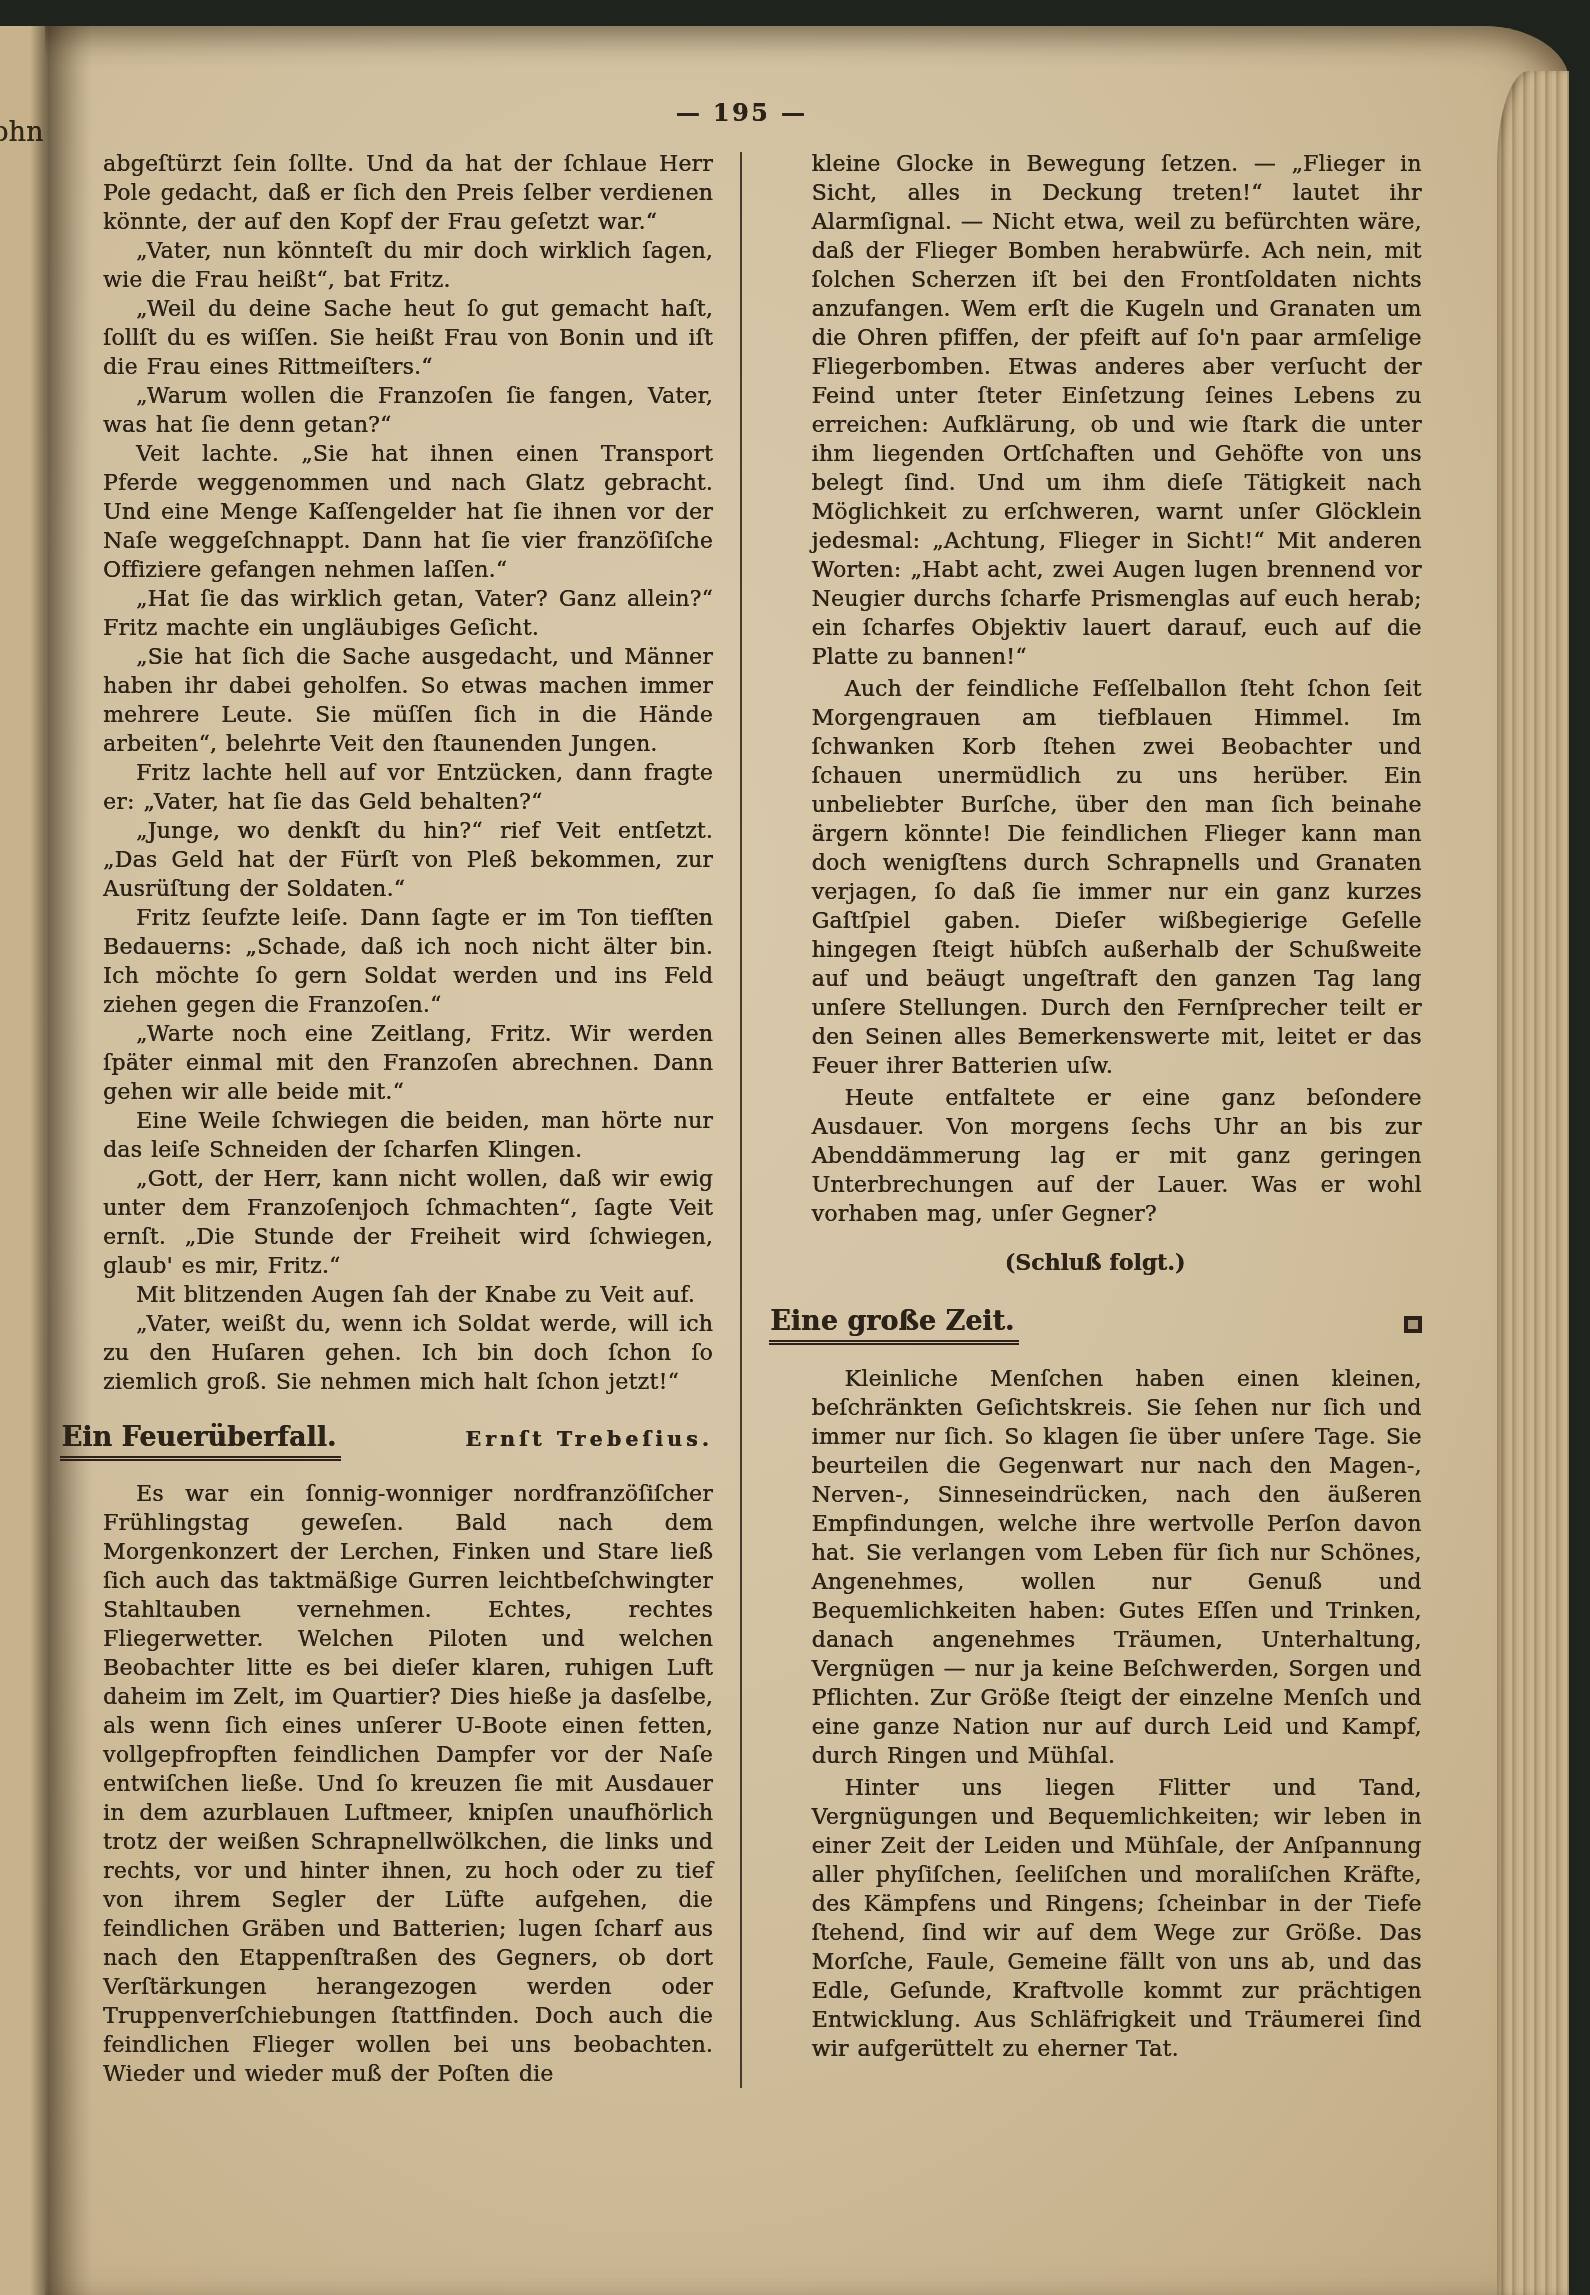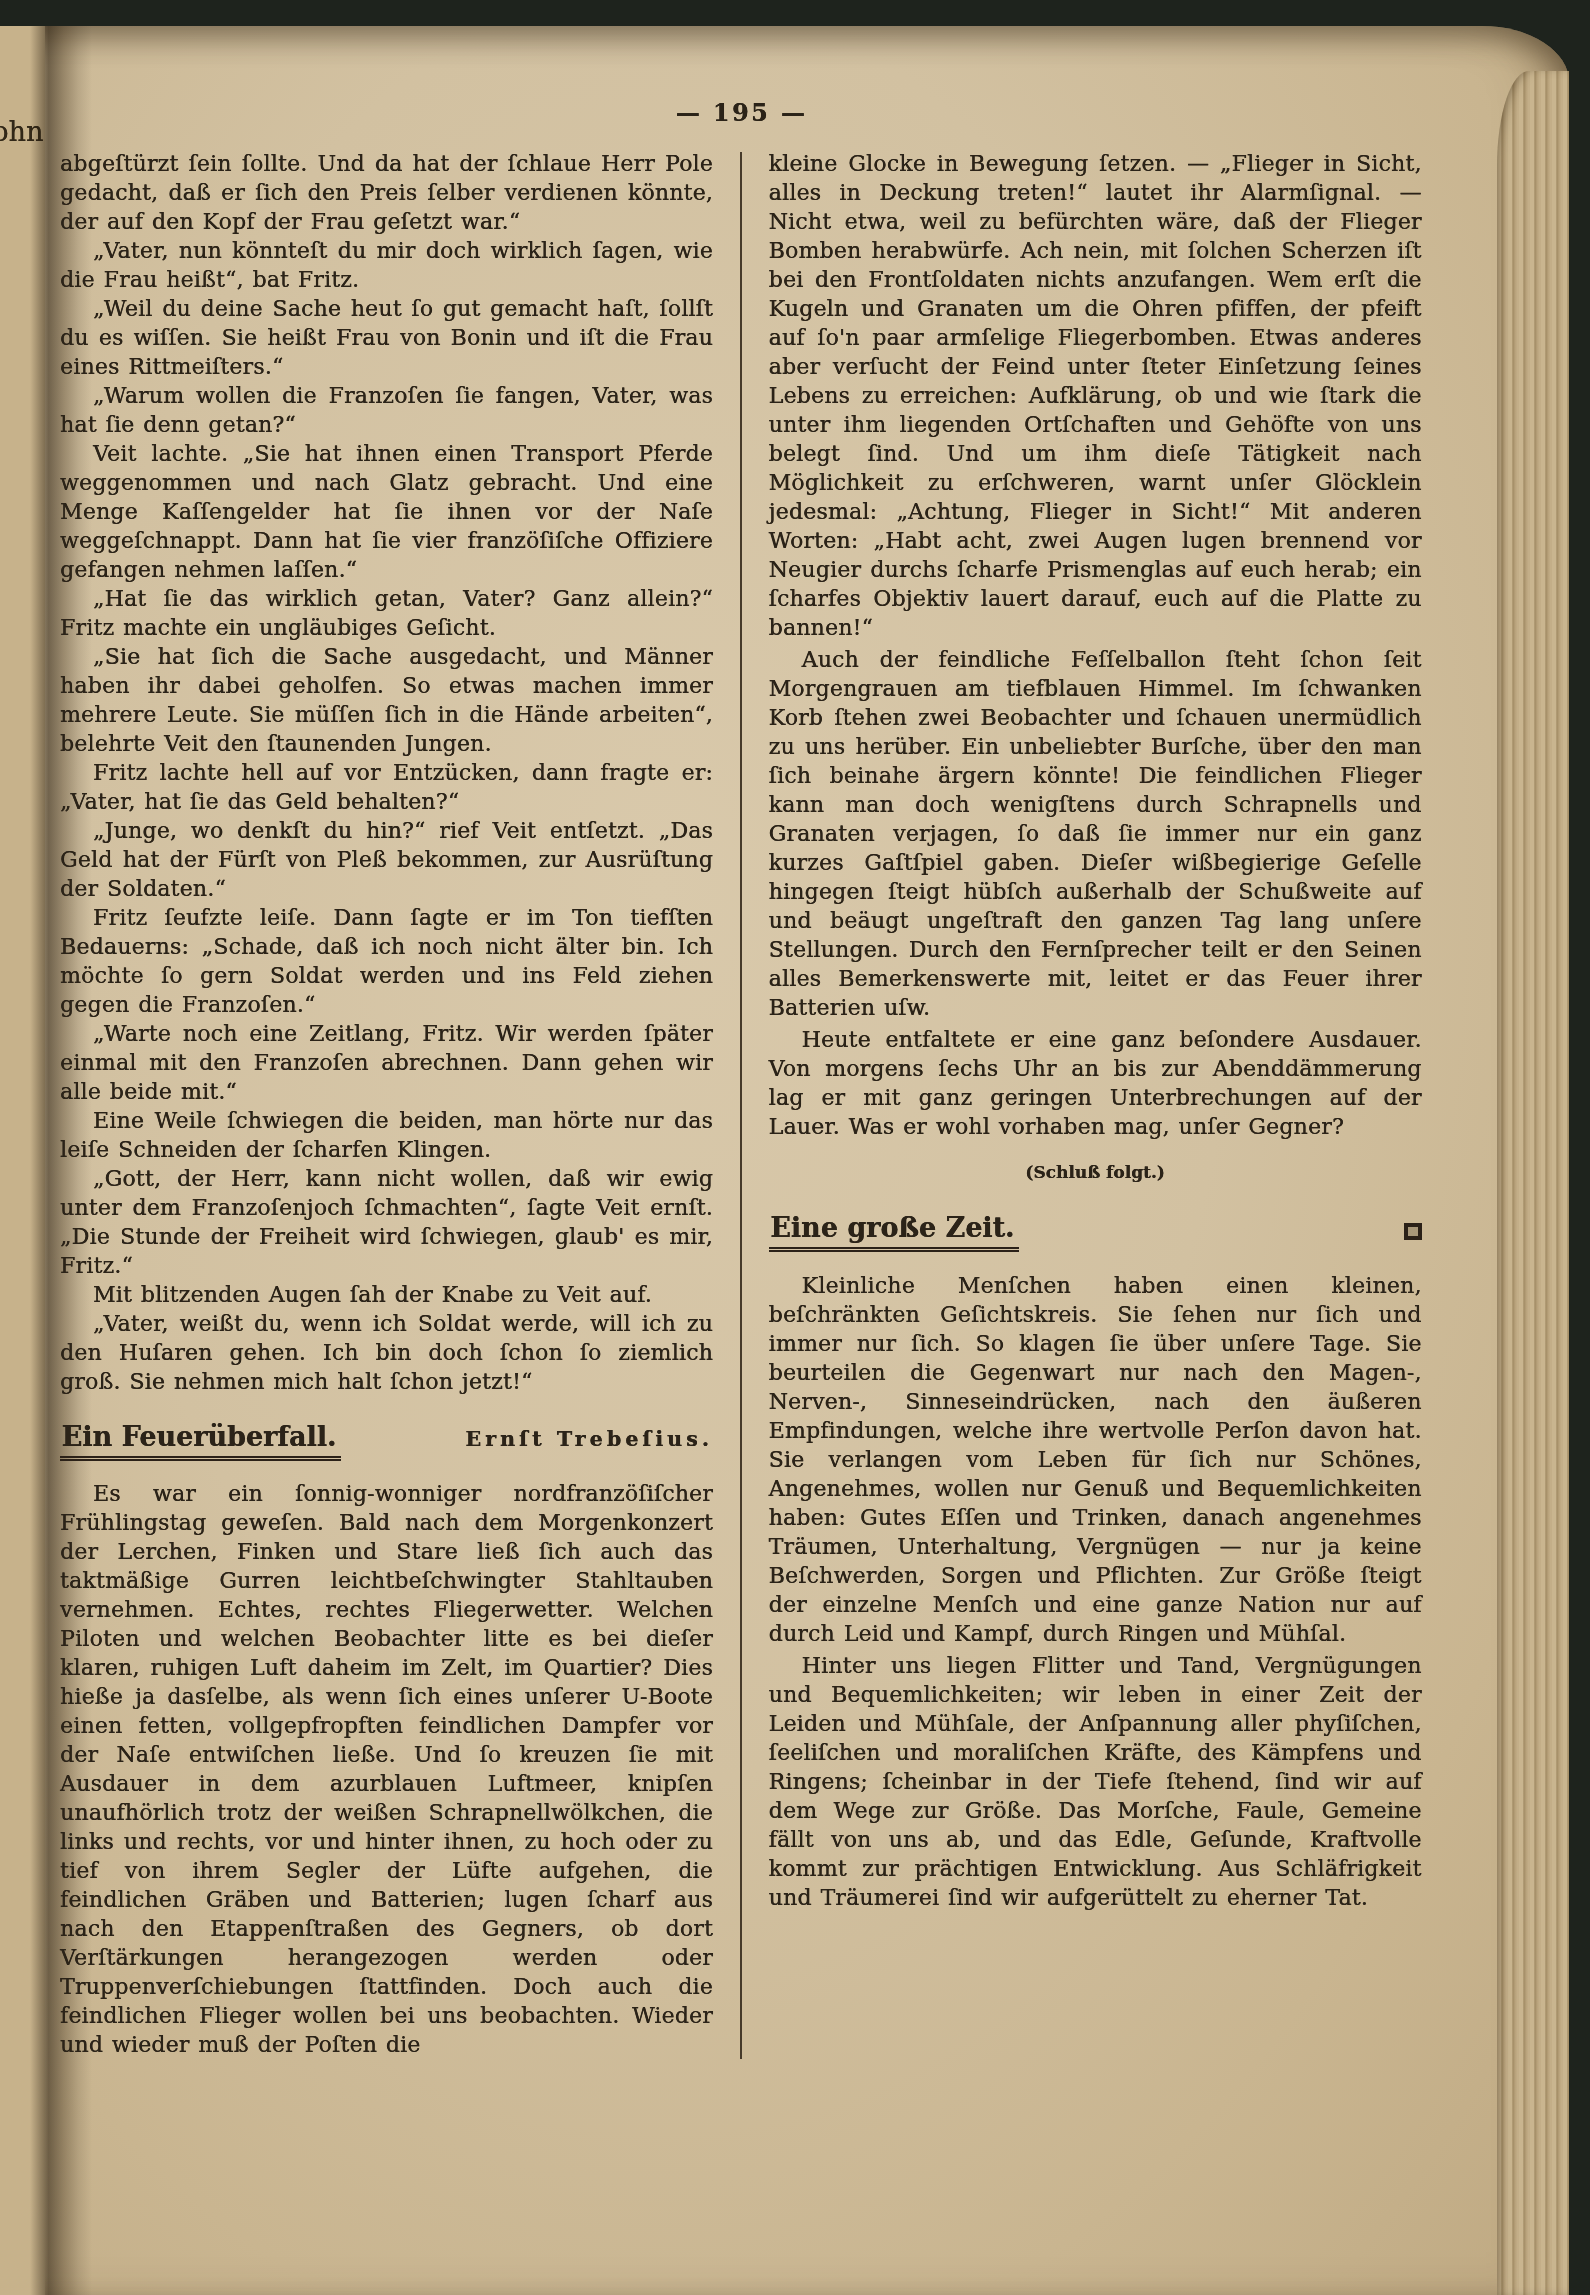--- a/index.html
+++ b/index.html
@@ -72,20 +72,21 @@
   .columns { display:flex; align-items:stretch; }
   .col { width:653px; }
   .col-rule { width:1.6px; background:#463a2a; margin:3.2px 27px 0 27px; }
 
   .para {
     font-size:22px; line-height:29px;
     text-align:justify;
     text-indent:33px;
     letter-spacing:0.2px; word-spacing:1.6px;
     text-shadow:0.3px 0 0 currentColor;
+    margin-left:43px;
   }
   .cont > p:first-child { text-indent:0; }
   .spaced > .para + .para { margin-top:3.2px; }
 
   .article-head {
     display:flex; justify-content:space-between; align-items:baseline;
     margin:24px 0 17.5px 0;
     gap:32px;
   }
   .article-title {
@@ -102,21 +103,21 @@
     display:flex; justify-content:space-between; align-items:center;
     margin:29px 0 19px 0;
   }
   .square-ornament {
     width:17.5px; height:17.5px;
     border:4px solid #2b2118;
     background:rgba(60,48,28,.25);
   }
   .closing {
     text-align:center;
-    font-size:17px; font-weight:bold;
+    font-size:22px; font-weight:bold;
     margin:20.7px 0 4.8px 0;
     text-shadow:0.2px 0 0 currentColor;
   }
 </style>
 </head>
 <body>
 
 <div class="paper">
 
   <div class="prev-strip">

